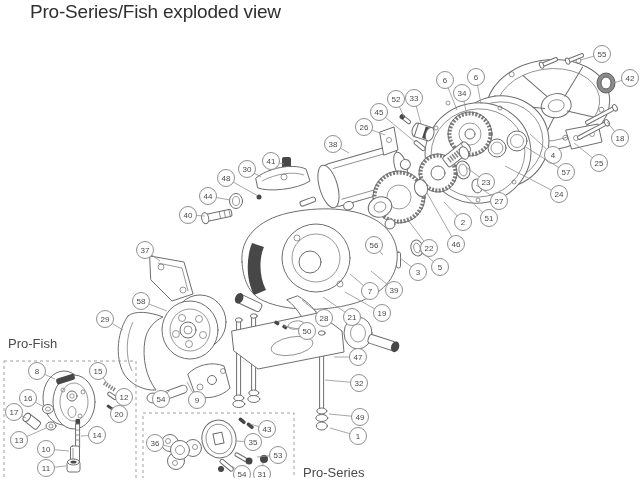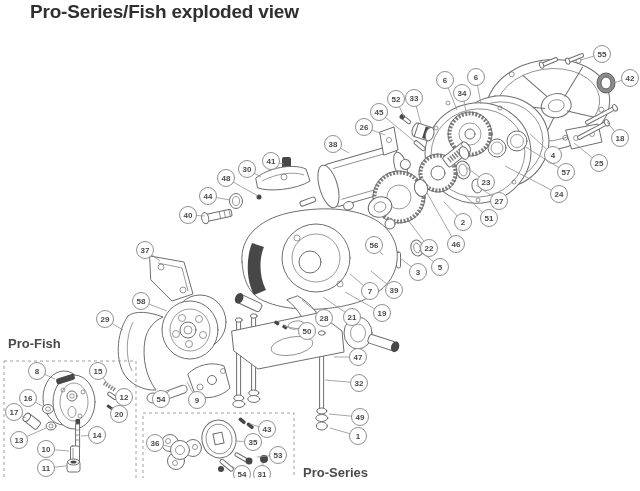--- a/index.html
+++ b/index.html
@@ -1,20 +1,20 @@
 <!DOCTYPE html>
 <html style="--line: #6e6e6e; --callout: #909090; --text: #2f2f2f; --text2: #4a4a4a; --dash: #a0a0a0; --dark: #474747; --bg: #ffffff;"><head>
 <meta charset="utf-8">
 <style>
   :root{
     --line:#6e6e6e; --callout:#909090; --text:#2f2f2f; --text2:#4a4a4a;
     --dash:#a0a0a0; --dark:#474747; --bg:#ffffff;
   }
   html,body{margin:0;padding:0;background:var(--bg);}
-  .stage{position:relative;width:640px;height:478px;overflow:hidden;background:var(--bg);font-weight:bold;}
+  .stage{position:relative;width:640px;height:478px;overflow:hidden;background:var(--bg);}
   svg{display:block;font-family:"Liberation Sans",sans-serif;}
   .title{fill:var(--text);font-size:19px;letter-spacing:-0.2px;}
   .grp-label{fill:var(--text2);font-size:13px;}
   .p{fill:none;stroke:var(--line);stroke-width:1;stroke-linejoin:round;stroke-linecap:round;}
   .pw{fill:#fff;stroke:var(--line);stroke-width:1;stroke-linejoin:round;stroke-linecap:round;}
   .pt{fill:none;stroke:var(--line);stroke-width:.7;}
   .pd{fill:var(--dark);stroke:none;}
   .teeth{fill:none;stroke:var(--line);stroke-width:4;stroke-dasharray:2 1.5;opacity:.9;}
   .spl{fill:none;stroke:var(--line);stroke-width:6;stroke-dasharray:1.5 1.3;opacity:.85;}
   .co line{stroke:var(--callout);stroke-width:.8;}

